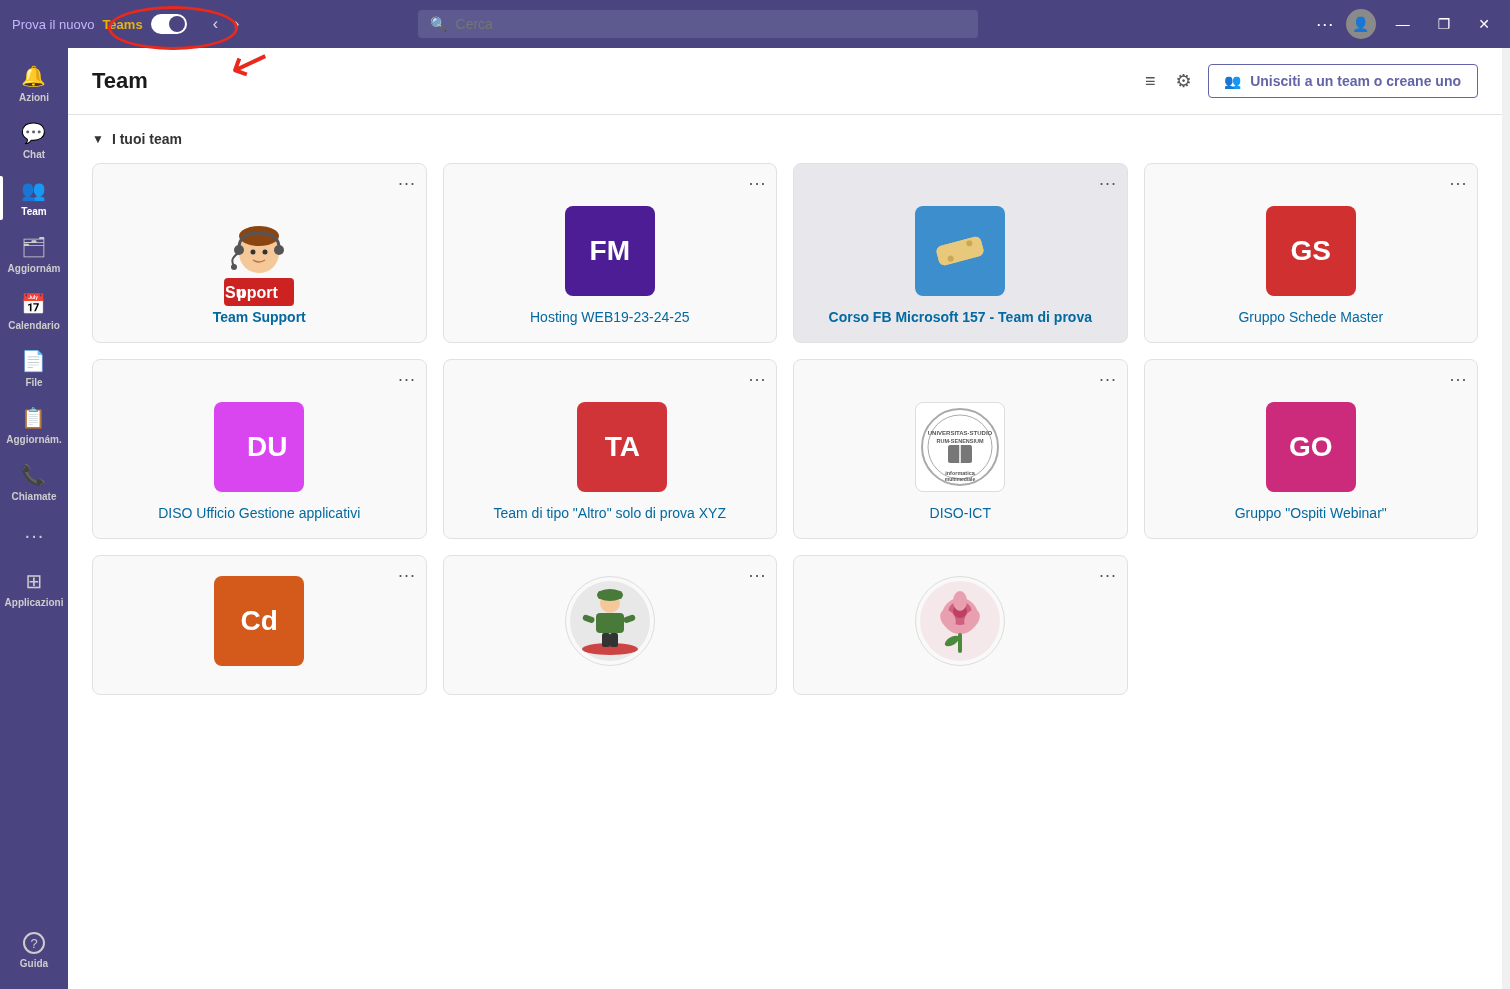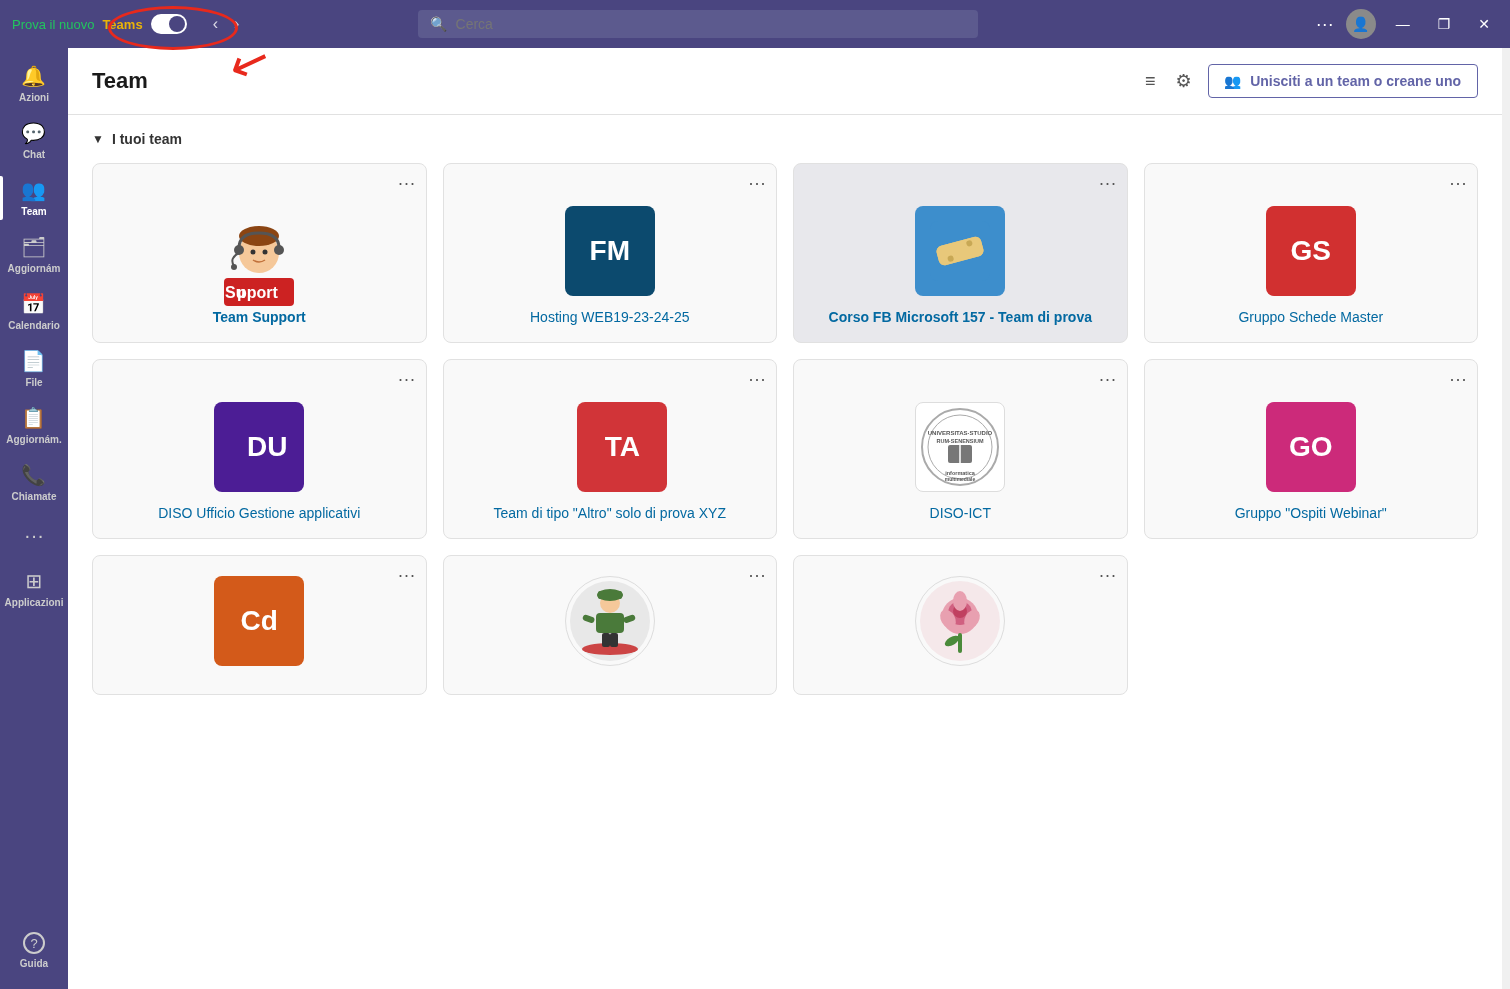--- a/index.html
+++ b/index.html
@@ -9,21 +9,21 @@
     .titlebar {
       height: 48px;
       background: #4a4580;
       display: flex;
       align-items: center;
       padding: 0 12px;
       gap: 8px;
       position: relative;
     }
     .titlebar-prova {
-      color: #22c55e;
+      color: #c4b5fd;
       font-size: 13px;
       white-space: nowrap;
     }
     .titlebar-teams-label {
       color: #eab308;
       font-size: 13px;
       font-weight: 600;
     }
     .toggle {
       width: 36px;
@@ -267,23 +267,23 @@
     }
     .team-name {
       font-size: 14px;
       text-align: center;
       color: #0369a1;
       line-height: 1.3;
     }
     .team-name.bold { font-weight: 700; }
 
     
-    .logo-fm { background: #0c4a6e; margin-top: 11px; }
+    .logo-fm { background: #4c1d95; margin-top: 11px; }
     .logo-gs { background: #d13030; }
-    .logo-du { background: #4c1d95; padding-left: 16px; }
+    .logo-du { background: #d946ef; padding-left: 16px; }
     .logo-ta { background: #d13438; margin-left: 25px; }
     .logo-go { background: #cc2a7a; }
     .logo-cd { background: #d35a1a; }
 
     
     .logo-seal {
       background: #fff;
       border: 1px solid #ddd;
     }
 

